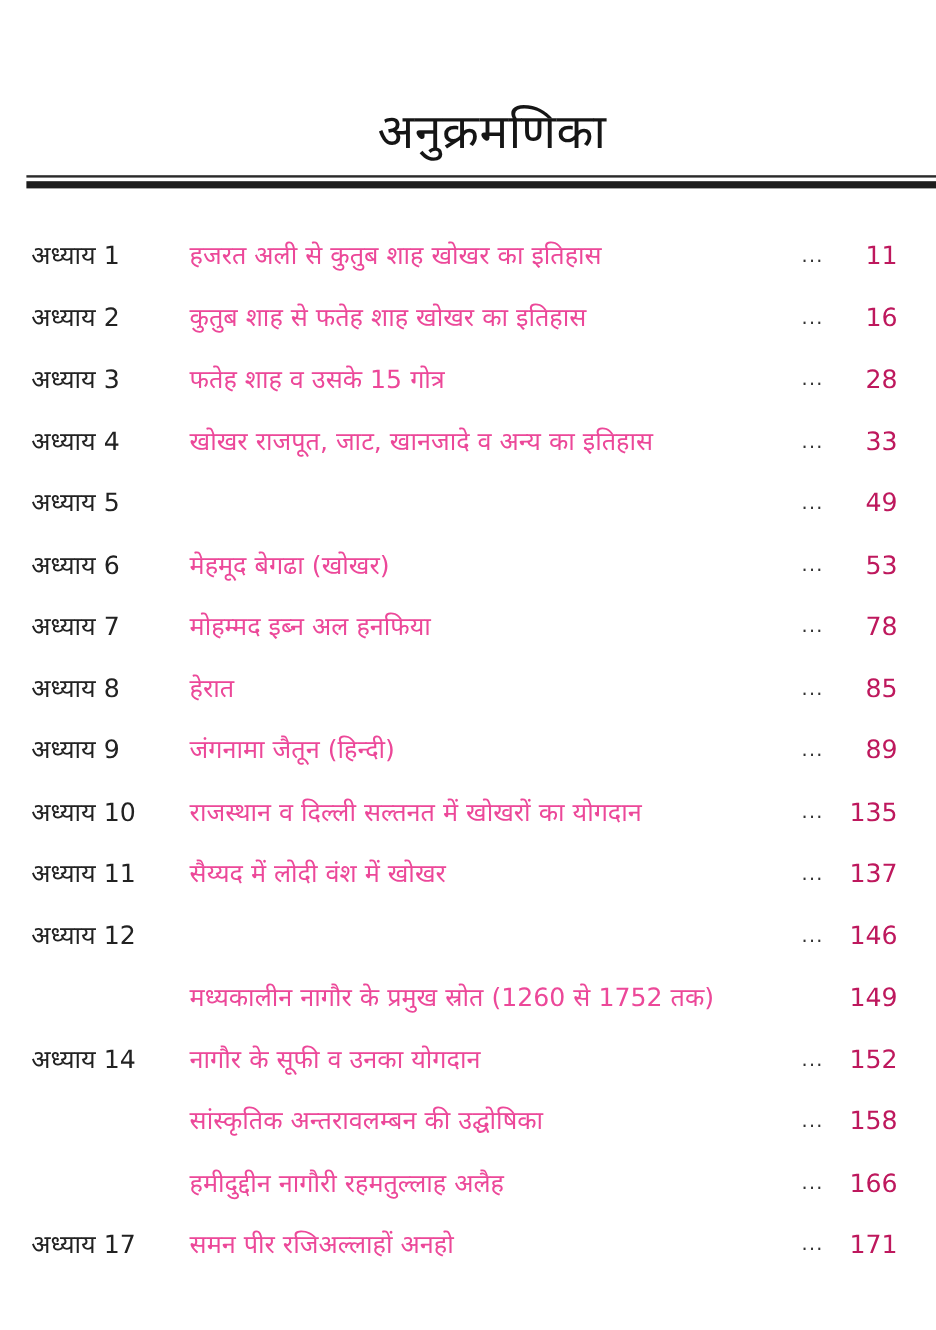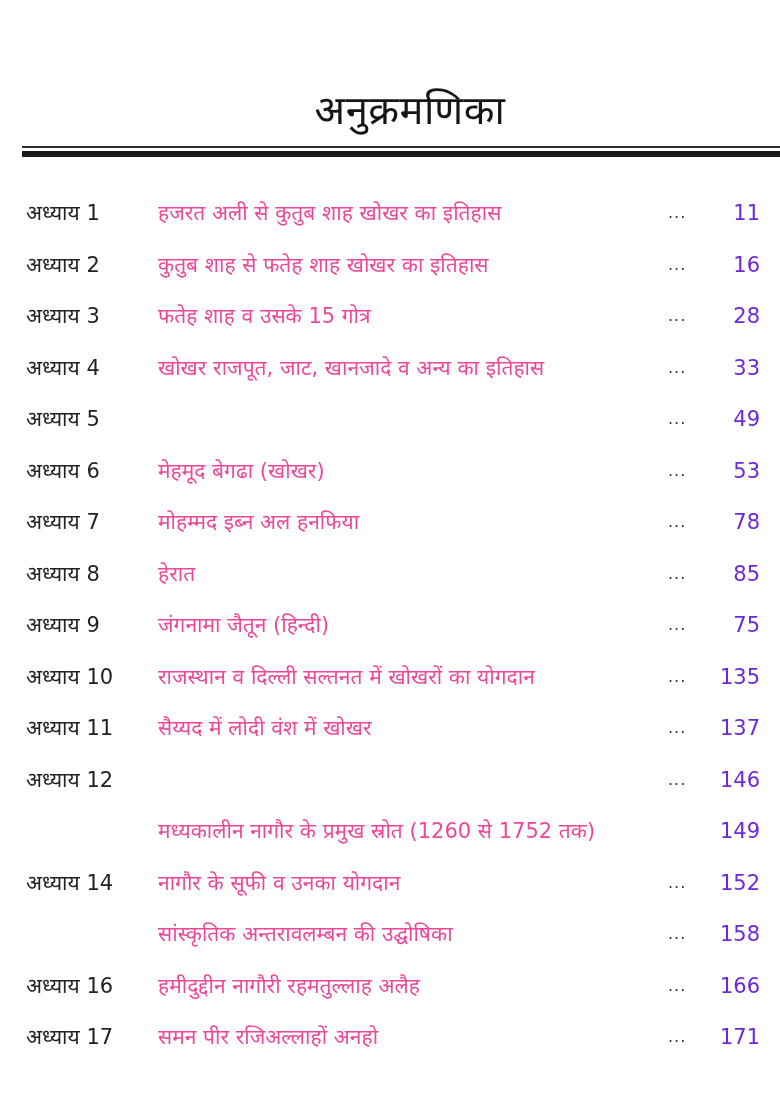--- a/index.html
+++ b/index.html
@@ -67,23 +67,23 @@
       left: 158px;
       color: #ec4899;
     }
     .leader {
       left: 668px;
       letter-spacing: 1px;
       font-size: 16px !important;
       color: #333;
     }
     .page-num {
-      right: 20px;
+      right: 32px;
       text-align: right;
-      color: #6d28d9;
+      color: #be185d;
     }
   </style>
 </head>
 <body>
 
 <div class="page-title">अनुक्रमणिका</div>
 <div class="rule-thin"></div>
 <div class="rule-thick"></div>
 
 <div class="toc">
@@ -131,21 +131,21 @@
   <div class="toc-row">
     <span class="chapter-label">अध्याय 8</span>
     <span class="chapter-title">हेरात</span>
     <span class="leader">...</span>
     <span class="page-num">85</span>
   </div>
   <div class="toc-row">
     <span class="chapter-label">अध्याय 9</span>
     <span class="chapter-title">जंगनामा जैतून (हिन्दी)</span>
     <span class="leader">...</span>
-    <span class="page-num">75</span>
+    <span class="page-num">89</span>
   </div>
   <div class="toc-row">
     <span class="chapter-label">अध्याय 10</span>
     <span class="chapter-title">राजस्थान व दिल्ली सल्तनत में खोखरों का योगदान</span>
     <span class="leader">...</span>
     <span class="page-num">135</span>
   </div>
   <div class="toc-row">
     <span class="chapter-label">अध्याय 11</span>
     <span class="chapter-title">सैय्यद में लोदी वंश में खोखर</span>
@@ -167,21 +167,20 @@
     <span class="chapter-title">नागौर के सूफी व उनका योगदान</span>
     <span class="leader">...</span>
     <span class="page-num">152</span>
   </div>
   <div class="toc-row">
     <span class="chapter-title">सांस्कृतिक अन्तरावलम्बन की उद्घोषिका</span>
     <span class="leader">...</span>
     <span class="page-num">158</span>
   </div>
   <div class="toc-row">
-    <span class="chapter-label">अध्याय 16</span>
     <span class="chapter-title">हमीदुद्दीन नागौरी रहमतुल्लाह अलैह</span>
     <span class="leader">...</span>
     <span class="page-num">166</span>
   </div>
   <div class="toc-row">
     <span class="chapter-label">अध्याय 17</span>
     <span class="chapter-title">समन पीर रजिअल्लाहों अनहो</span>
     <span class="leader">...</span>
     <span class="page-num">171</span>
   </div>

